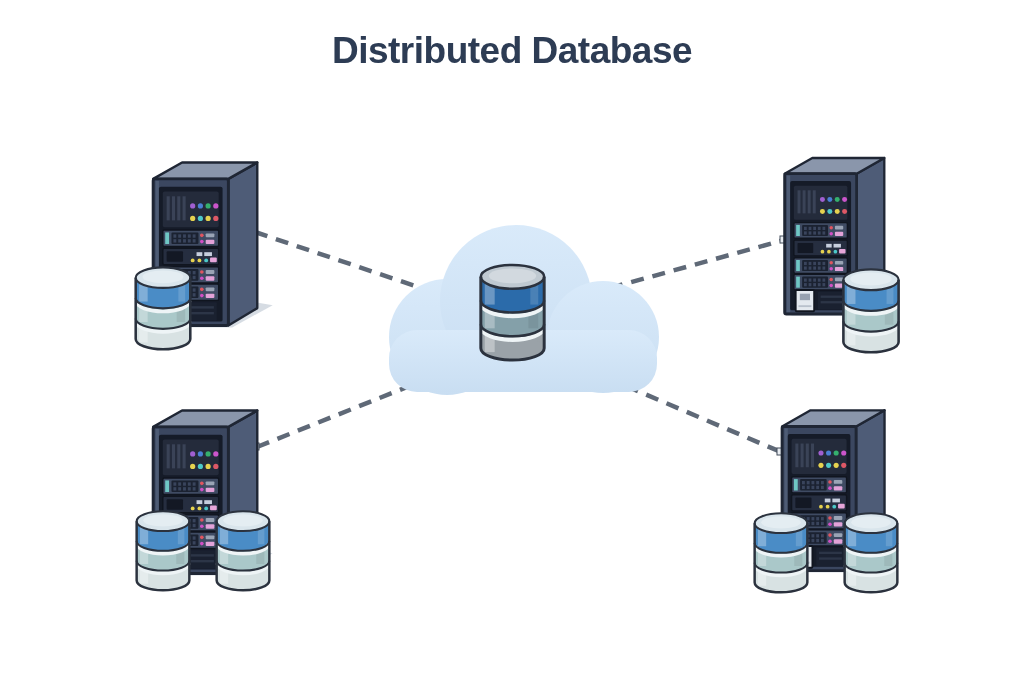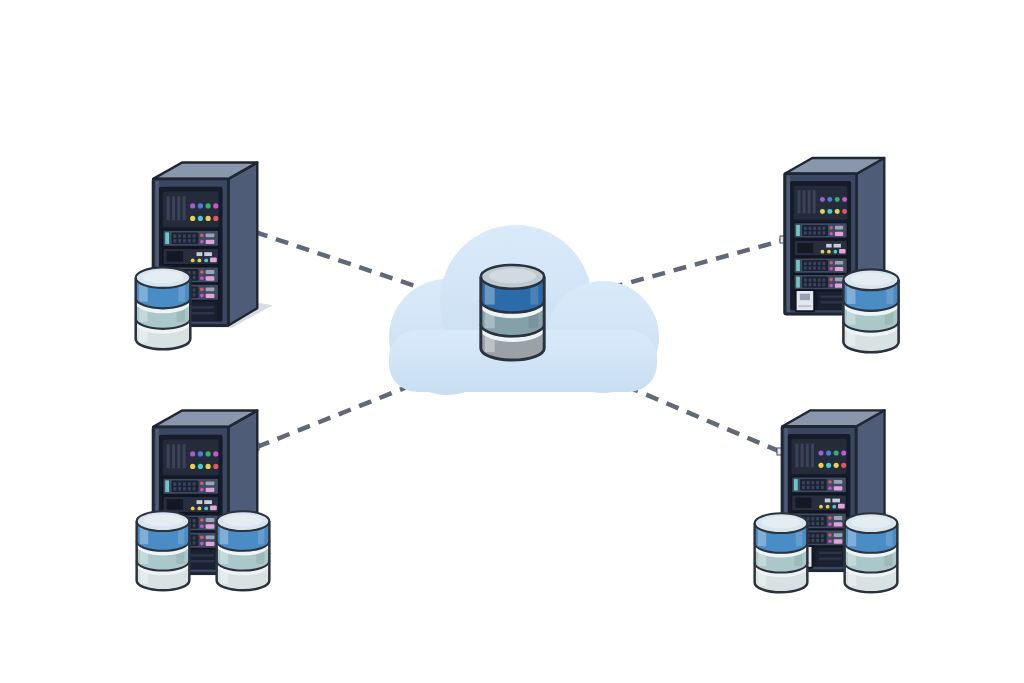--- a/index.html
+++ b/index.html
@@ -54,20 +54,21 @@
 
   .conn { stroke: #5f6977; stroke-width: 4.5; stroke-dasharray: 13 9; fill: none; }
   .connplug { fill: #e9edf2; stroke: #434c5a; stroke-width: 1; }
   .cloud { fill: url(#cloudGrad); }
 </style>
 </head>
 <body>
 
 <div class="stage">
 
+  <h1 class="diagram-title">Distributed Database</h1>
 
   <svg class="diagram" width="1024" height="683" viewBox="0 0 1024 683">
 
     <defs>
       <linearGradient id="cloudGrad" x1="0" y1="0" x2="0" y2="1">
         <stop offset="0" stop-color="#d9eafa"></stop>
         <stop offset="1" stop-color="#c9def2"></stop>
       </linearGradient>
 
       <g id="blade-unit">

